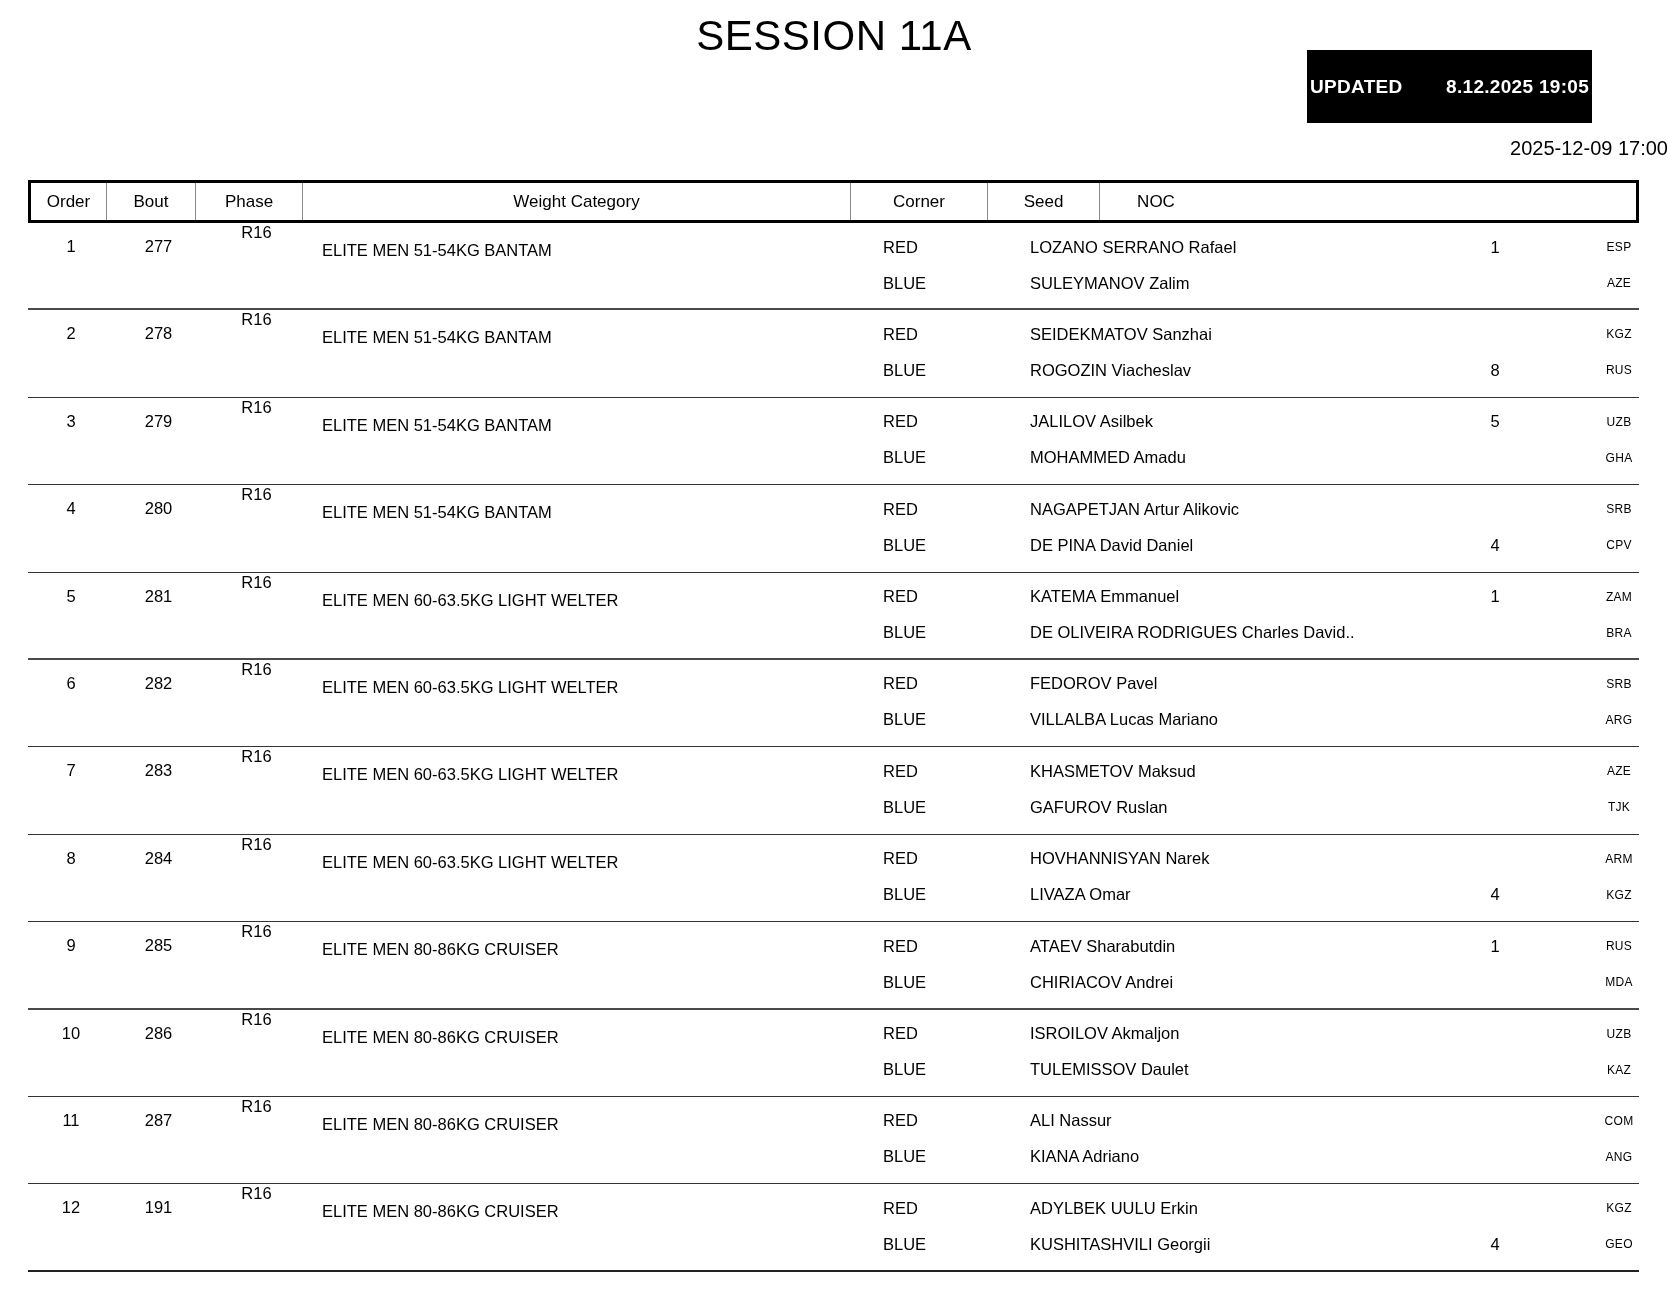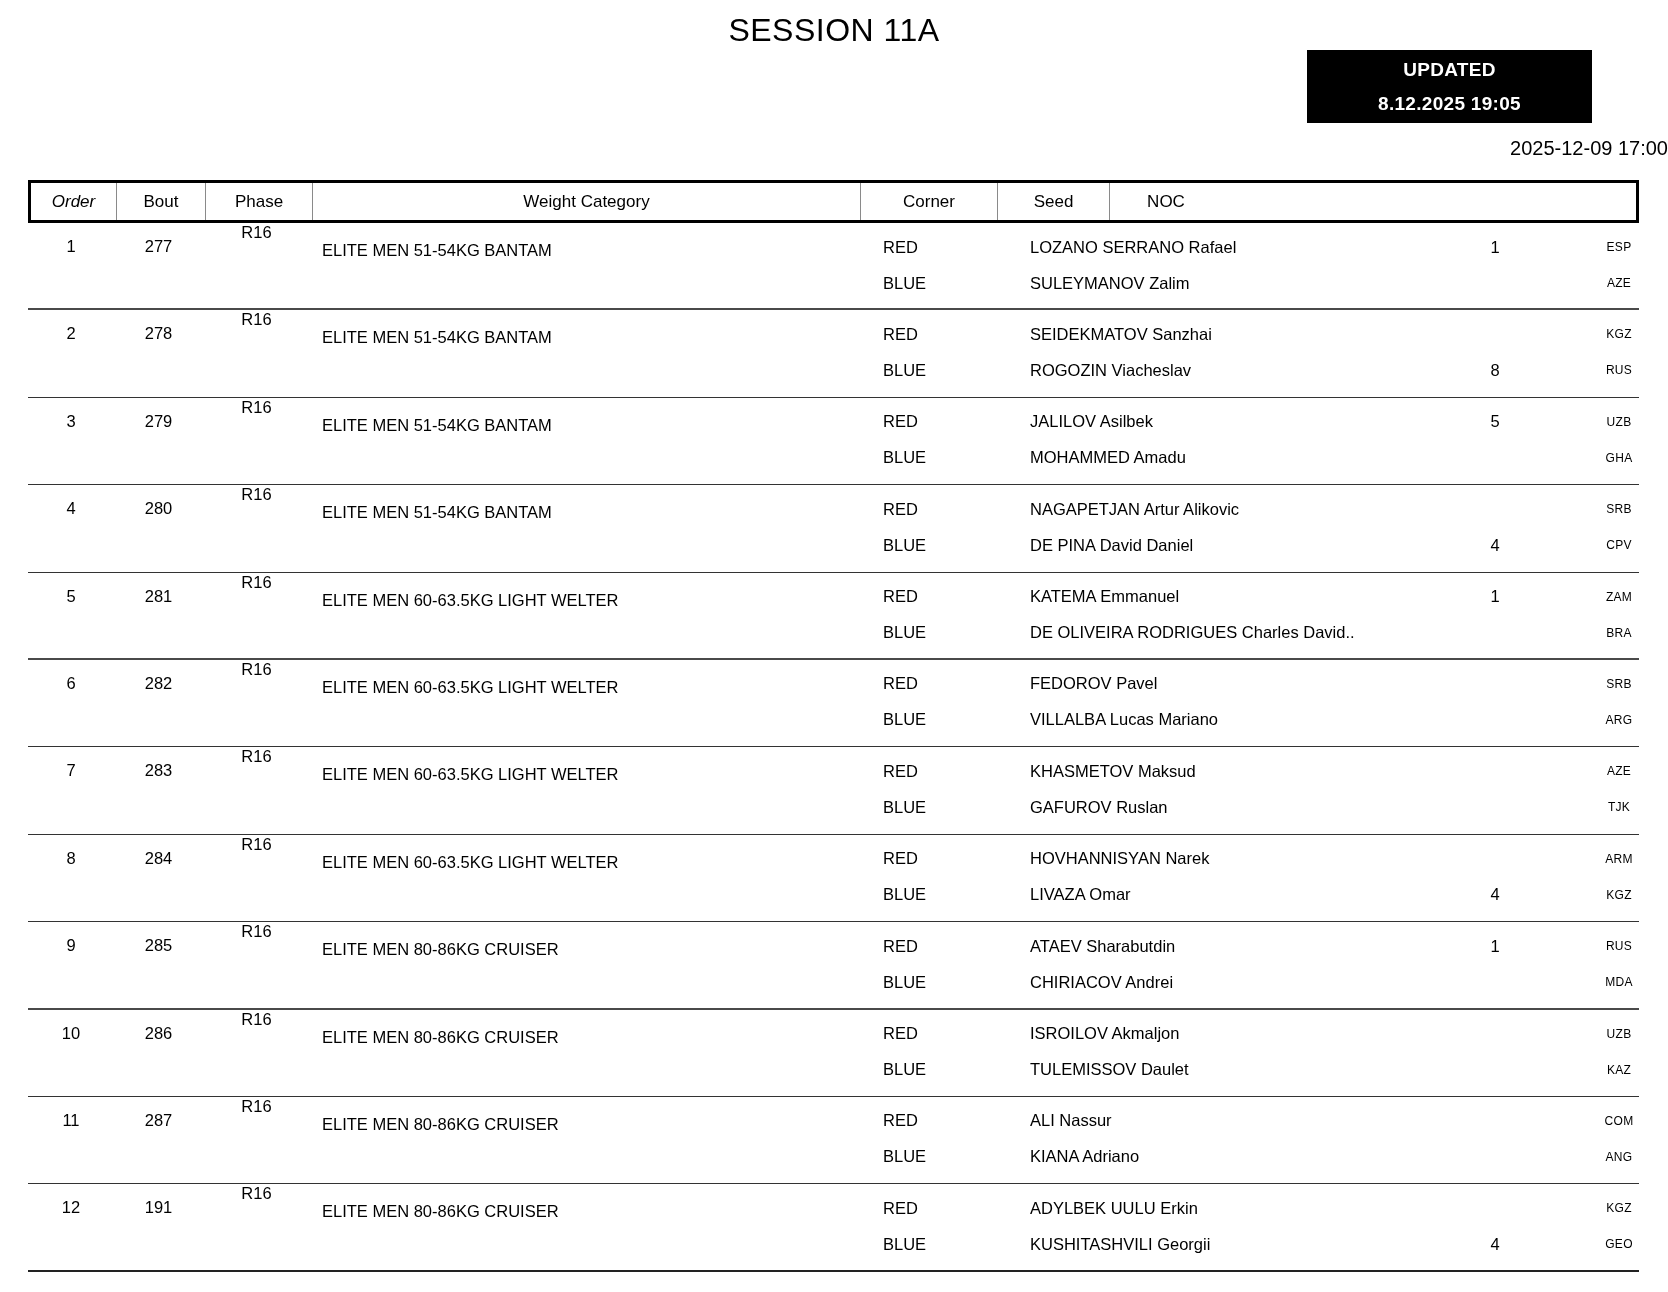--- a/index.html
+++ b/index.html
@@ -2,43 +2,43 @@
 <html><head>
 <meta charset="utf-8">
 <style>
   html,body{margin:0;padding:0;}
   body{
     width:1668px;height:1292px;position:relative;background:#ffffff;color:#000;
     font-family:"Liberation Sans","DejaVu Sans",sans-serif;overflow:hidden;
   }
   .page-title{
     position:absolute;top:12px;left:0;width:100%;text-align:center;
-    font-size:32px;font-weight:400;letter-spacing:.5px;
+    font-size:42px;font-weight:400;letter-spacing:.5px;
   }
   .updated-box{
     position:absolute;left:1307px;top:50px;width:285px;height:73px;
     background:#000;color:#fff;box-sizing:border-box;
-    display:flex;flex-direction:column;justify-content:space-between;align-items:center;
+    display:flex;flex-direction:row;justify-content:space-between;align-items:center;
     padding:9px 3px 8px;font-size:19px;font-weight:700;letter-spacing:.3px;
   }
   .session-date{
     position:absolute;top:137px;left:0;width:100%;text-align:right;
     font-size:20px;font-weight:400;
   }
   .sheet{position:absolute;left:28px;top:180px;width:1611px;}
   .thead{
     display:flex;height:43px;box-sizing:border-box;align-items:stretch;
     border:3px solid #000;font-size:17px;
   }
   .th{
     display:flex;align-items:center;justify-content:center;
     box-sizing:border-box;border-right:1px solid #8a8a8a;min-width:0;
   }
   .th:last-child{border-right:none;}
-  .w-order{width:86px;font-style:italic;}
+  .w-order{width:76px;}
   .w-bout{width:89px;}
   .w-phase{width:107px;}
   .w-weight{width:548px;}
   .w-corner{width:137px;}
   .w-name{width:420px;}
   .w-seed{width:112px;}
   .w-noc{width:112px;}
   .row{
     display:flex;height:87.4px;box-sizing:border-box;
     border-bottom:1px solid #333;

